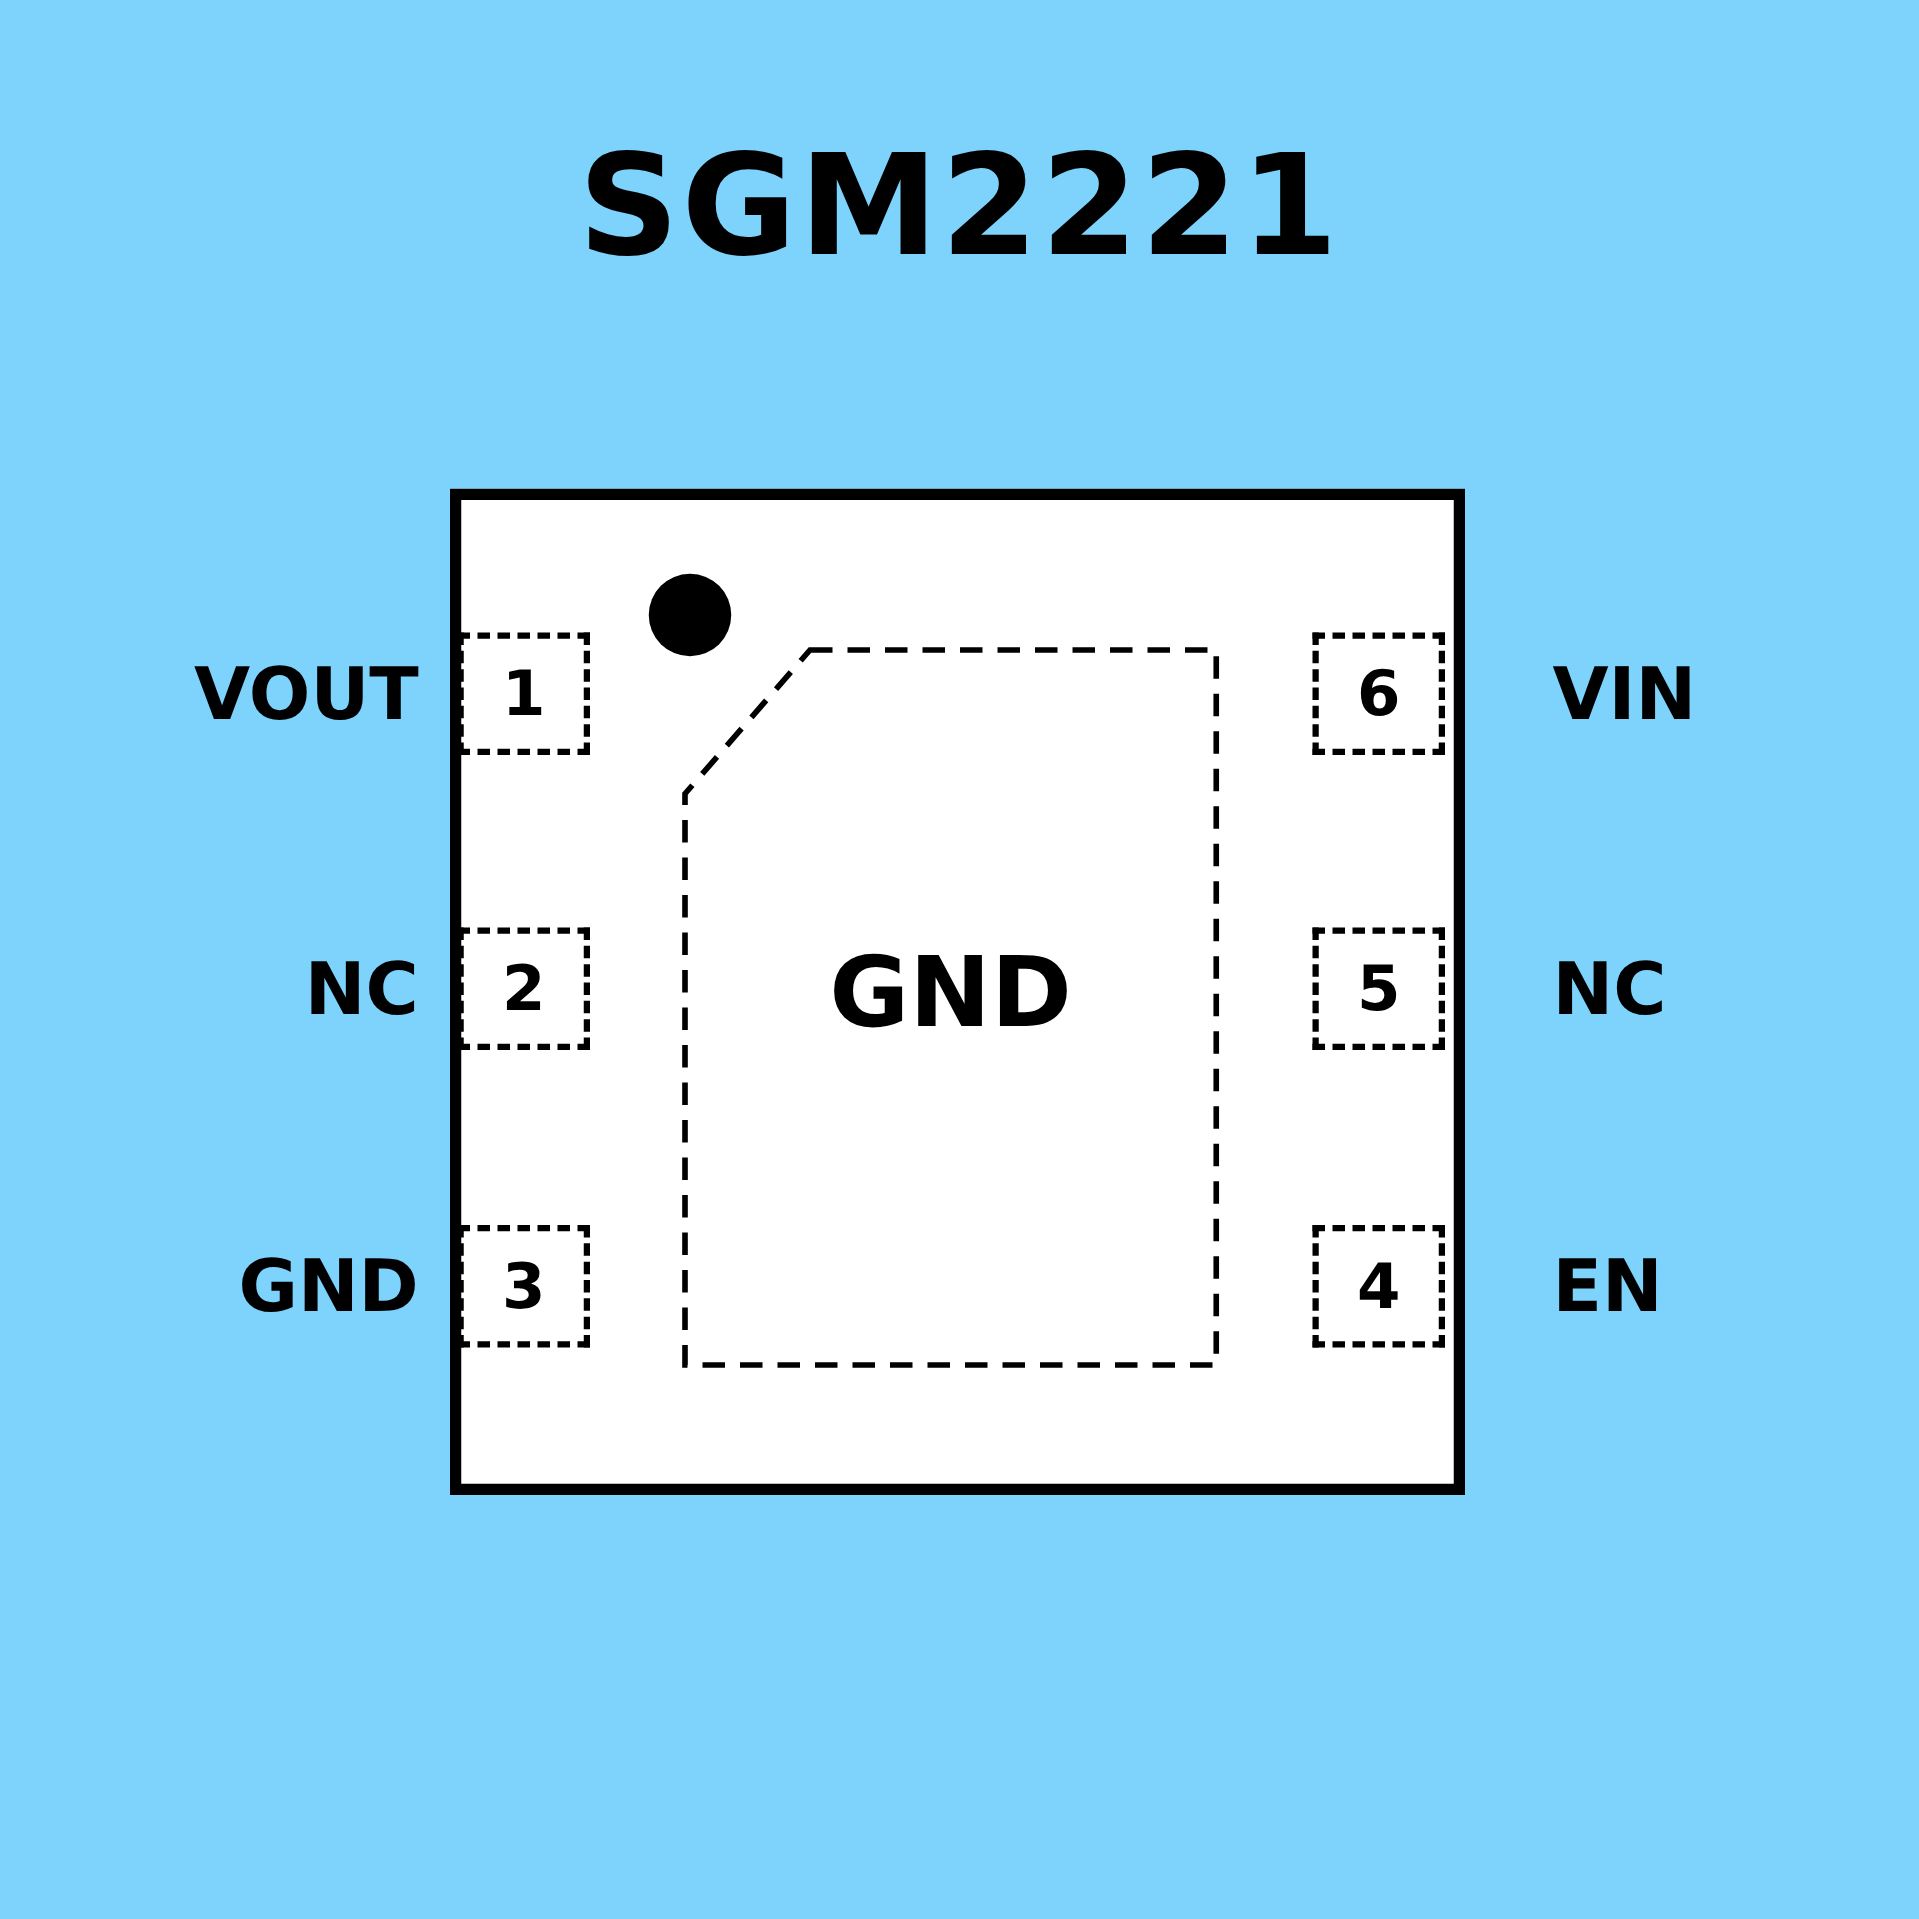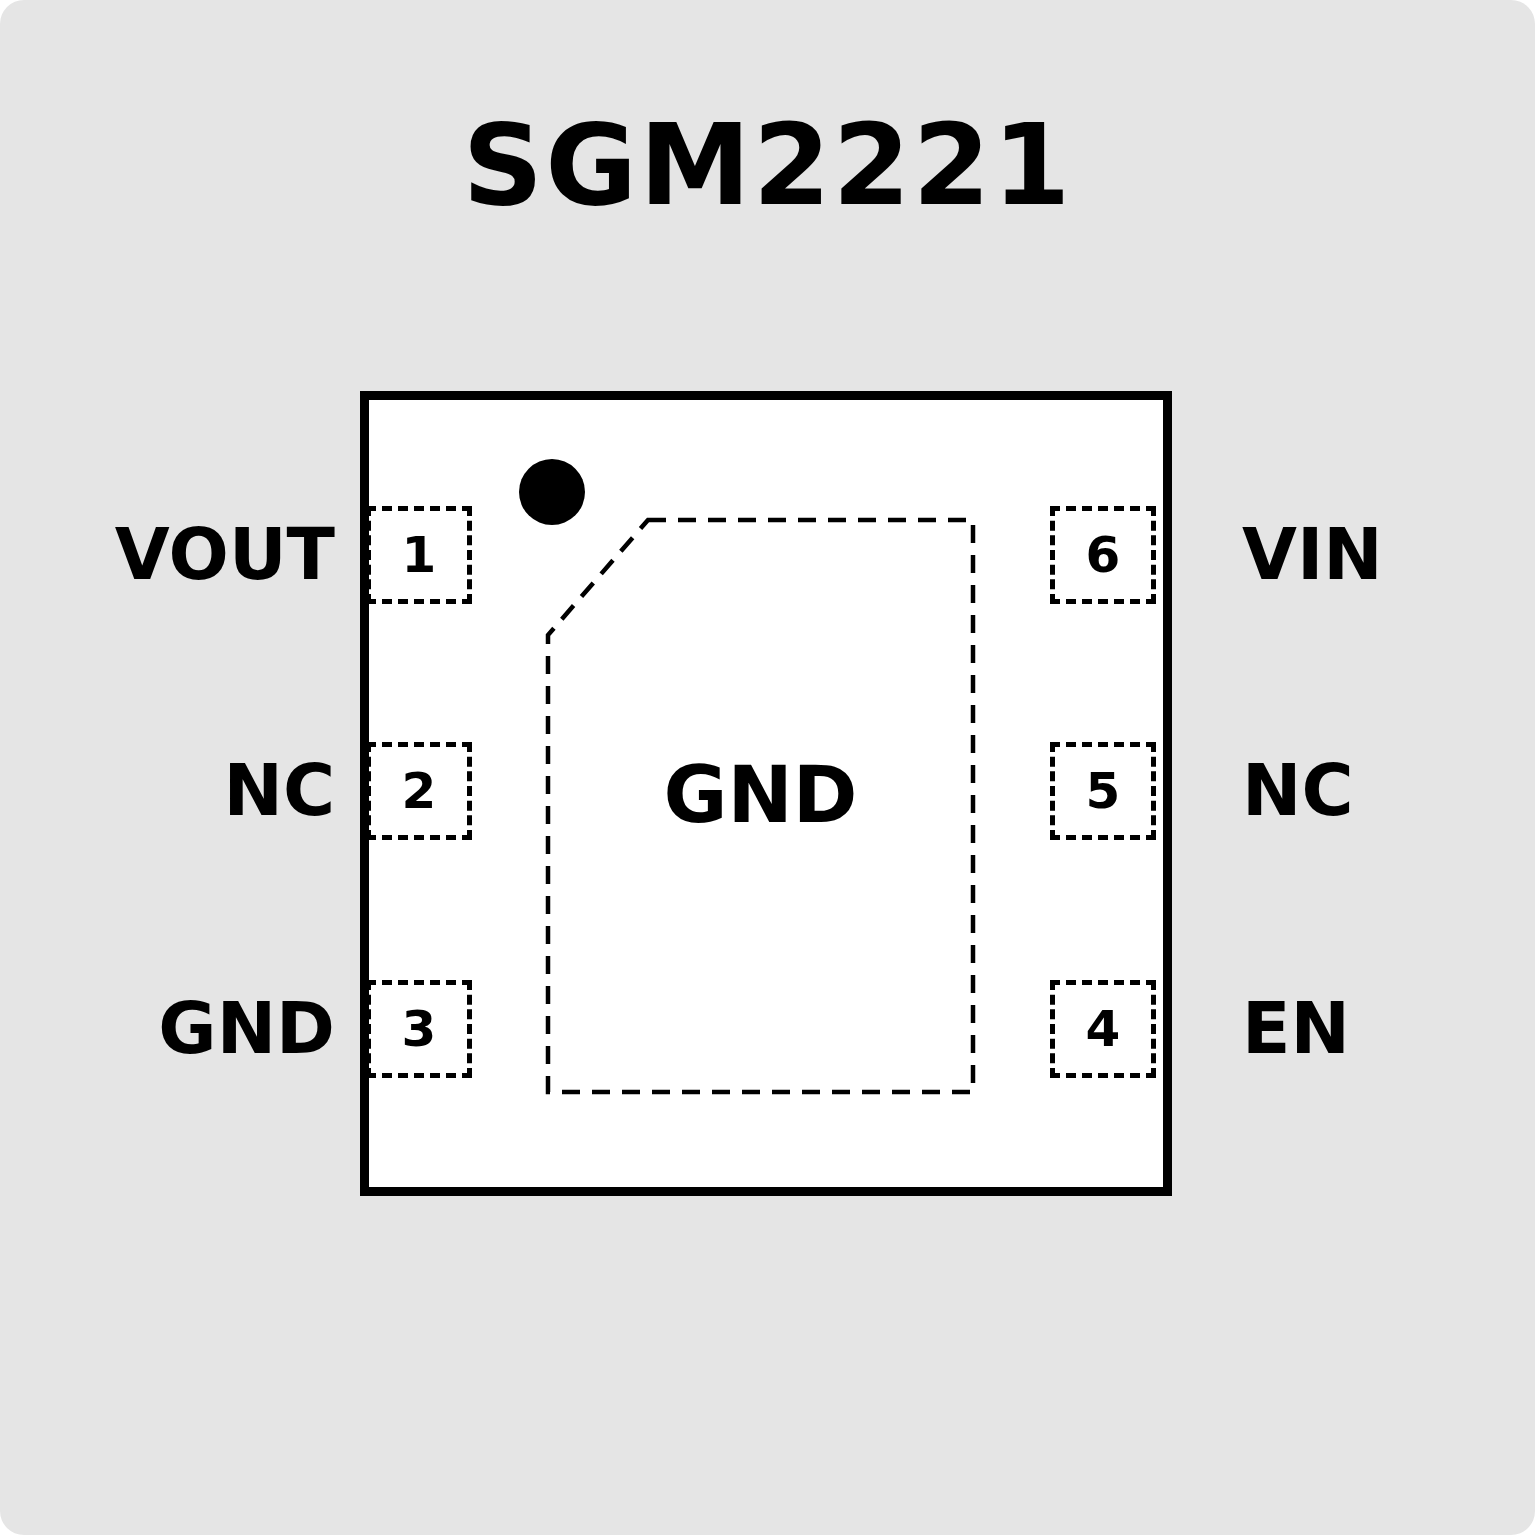--- a/index.html
+++ b/index.html
@@ -4,25 +4,24 @@
 <style>
   html, body {
     margin: 0;
     padding: 0;
     background: #ffffff;
   }
   .canvas {
     position: relative;
     width: 1535px;
     height: 1535px;
-    background: #e5e5e5;
+    background: #7dd3fc;
     font-family: "DejaVu Sans", "Liberation Sans", sans-serif;
     color: #000000;
     overflow: hidden;
-    border-radius: 24px;
   }
   .title {
     position: absolute;
     top: 100px;
     left: 0;
     width: 100%;
     text-align: center;
     font-size: 112px;
     font-weight: bold;
     letter-spacing: 2px;
@@ -75,21 +74,21 @@
   }
   .col-left  { left: 366px; }
   .col-right { left: 1050px; }
   .row1 { top: 506px; }
   .row2 { top: 742px; }
   .row3 { top: 980px; }
   .pin-label {
     position: absolute;
     height: 98px;
     line-height: 98px;
-    font-size: 71px;
+    font-size: 58px;
     font-weight: bold;
     white-space: nowrap;
   }
   .label-left {
     left: 55px;
     width: 280px;
     text-align: right;
   }
   .label-right {
     left: 1242px;

